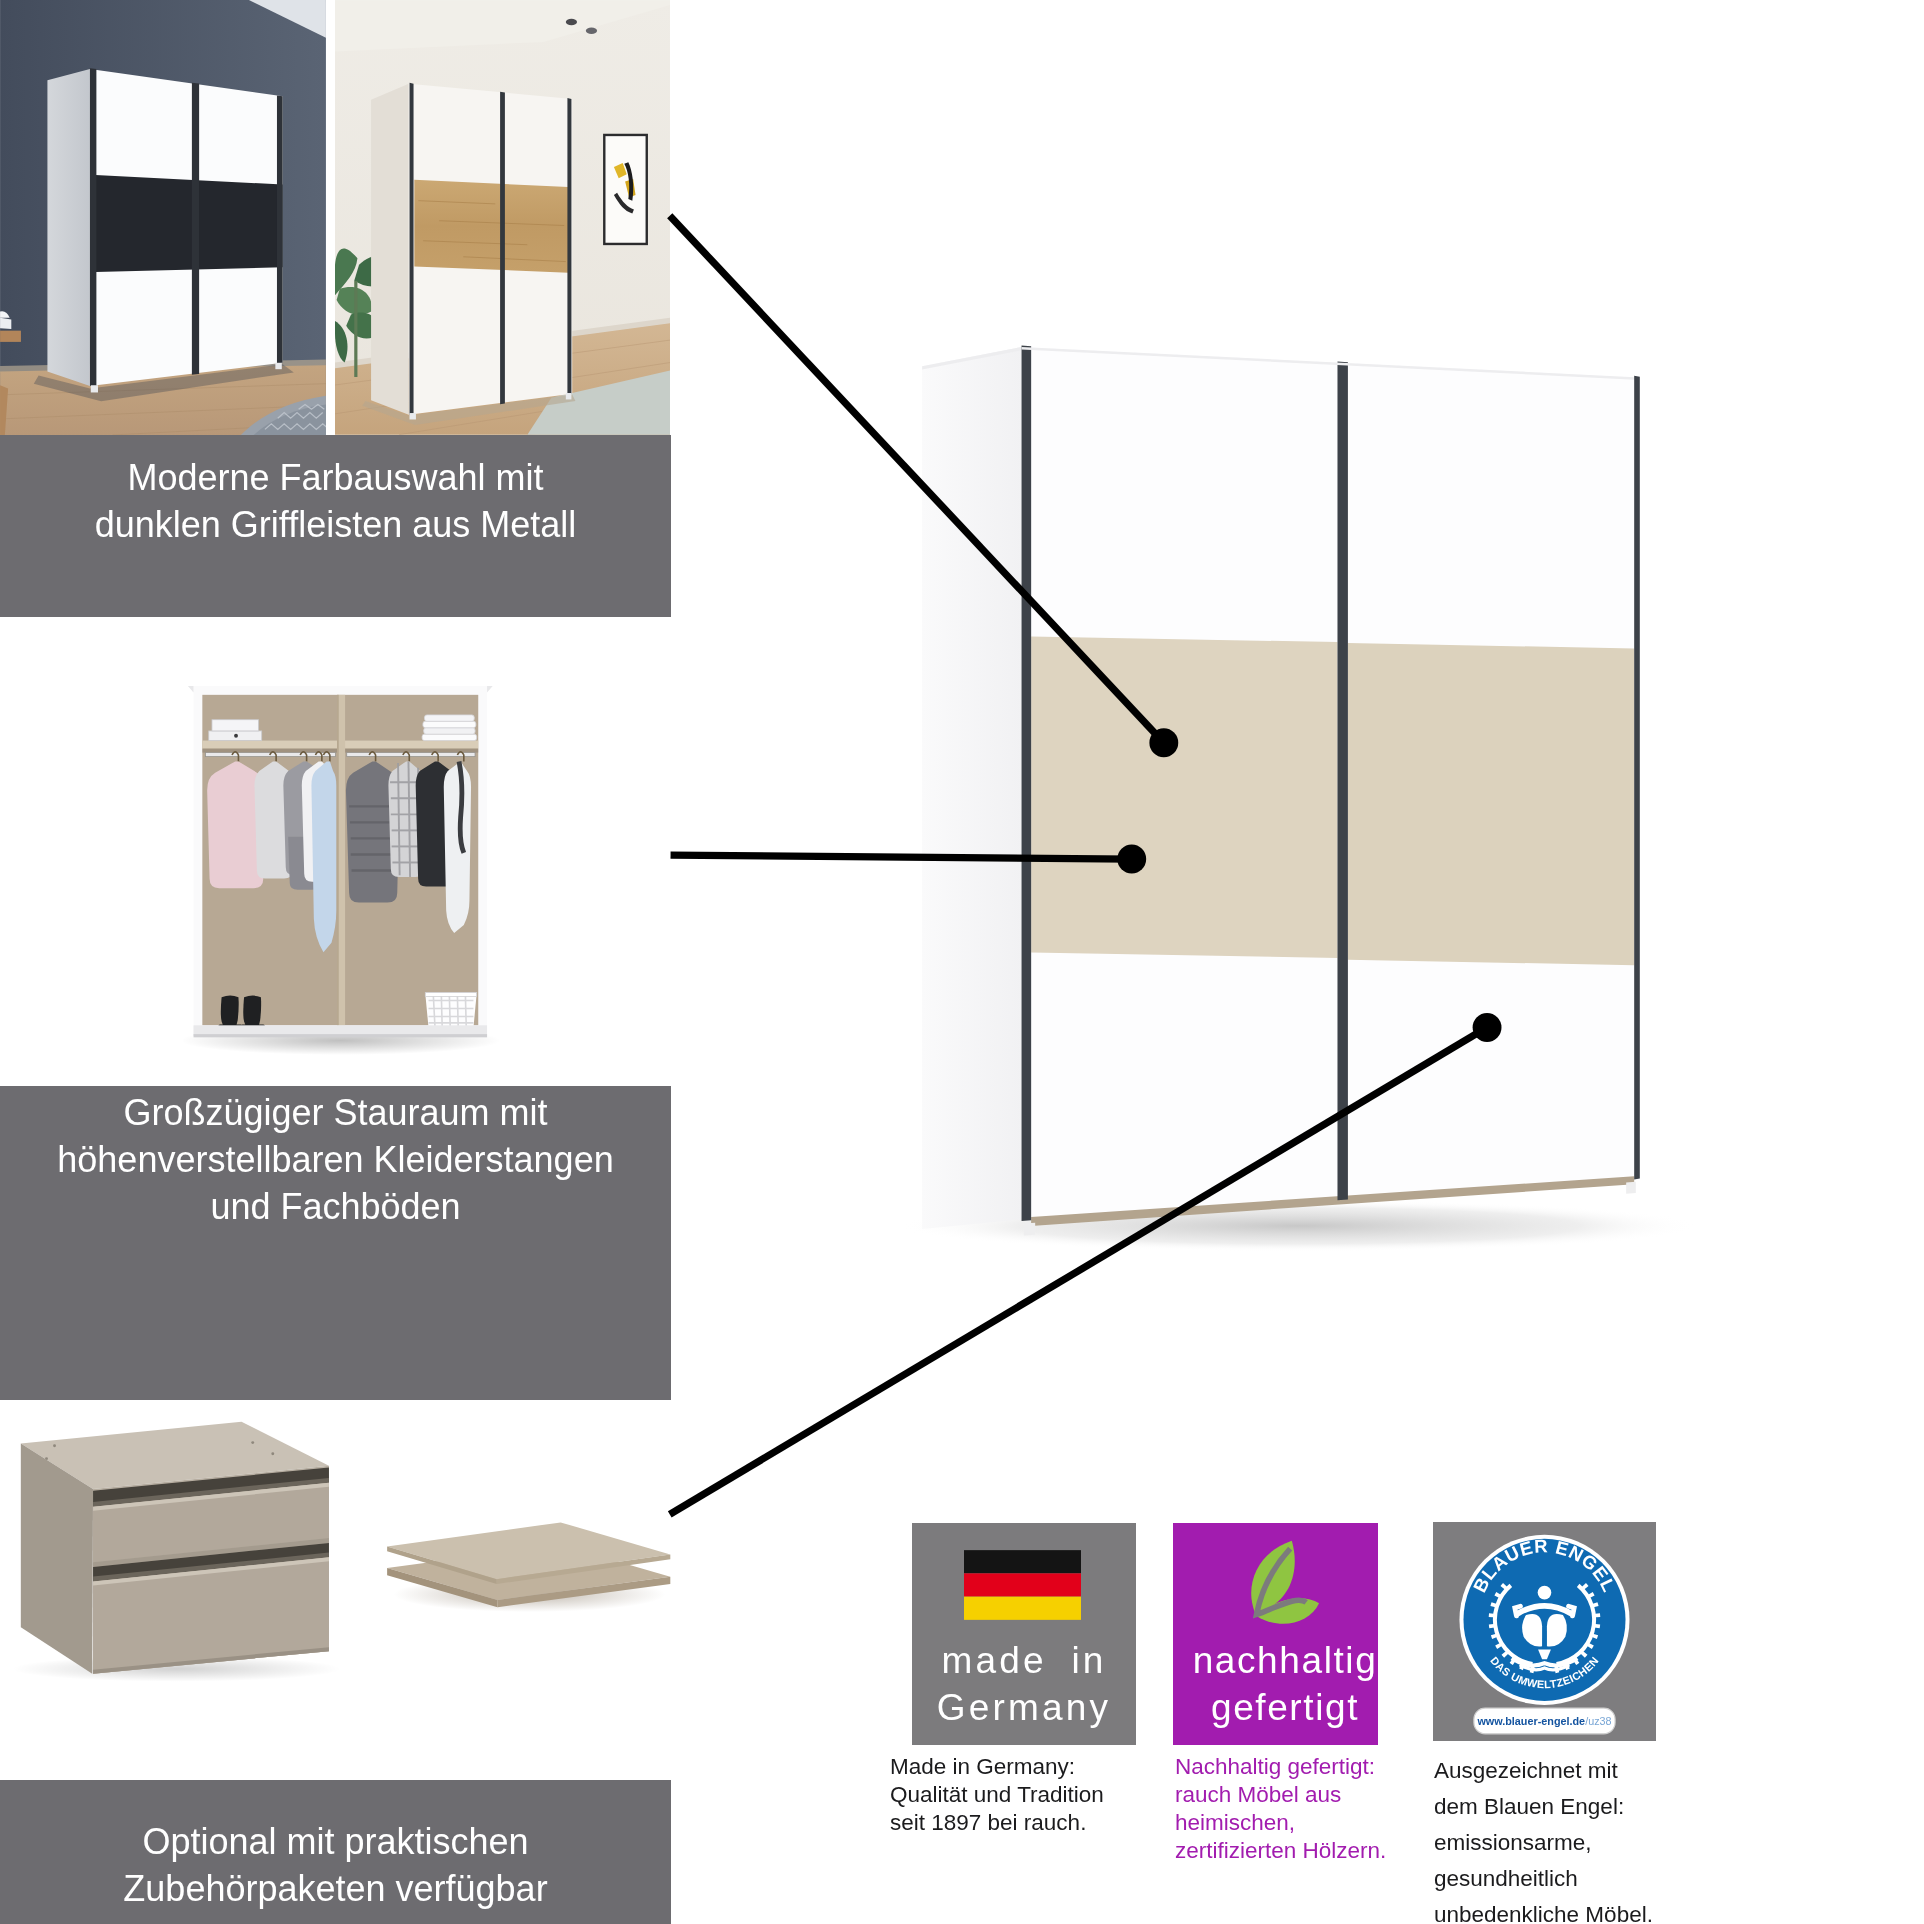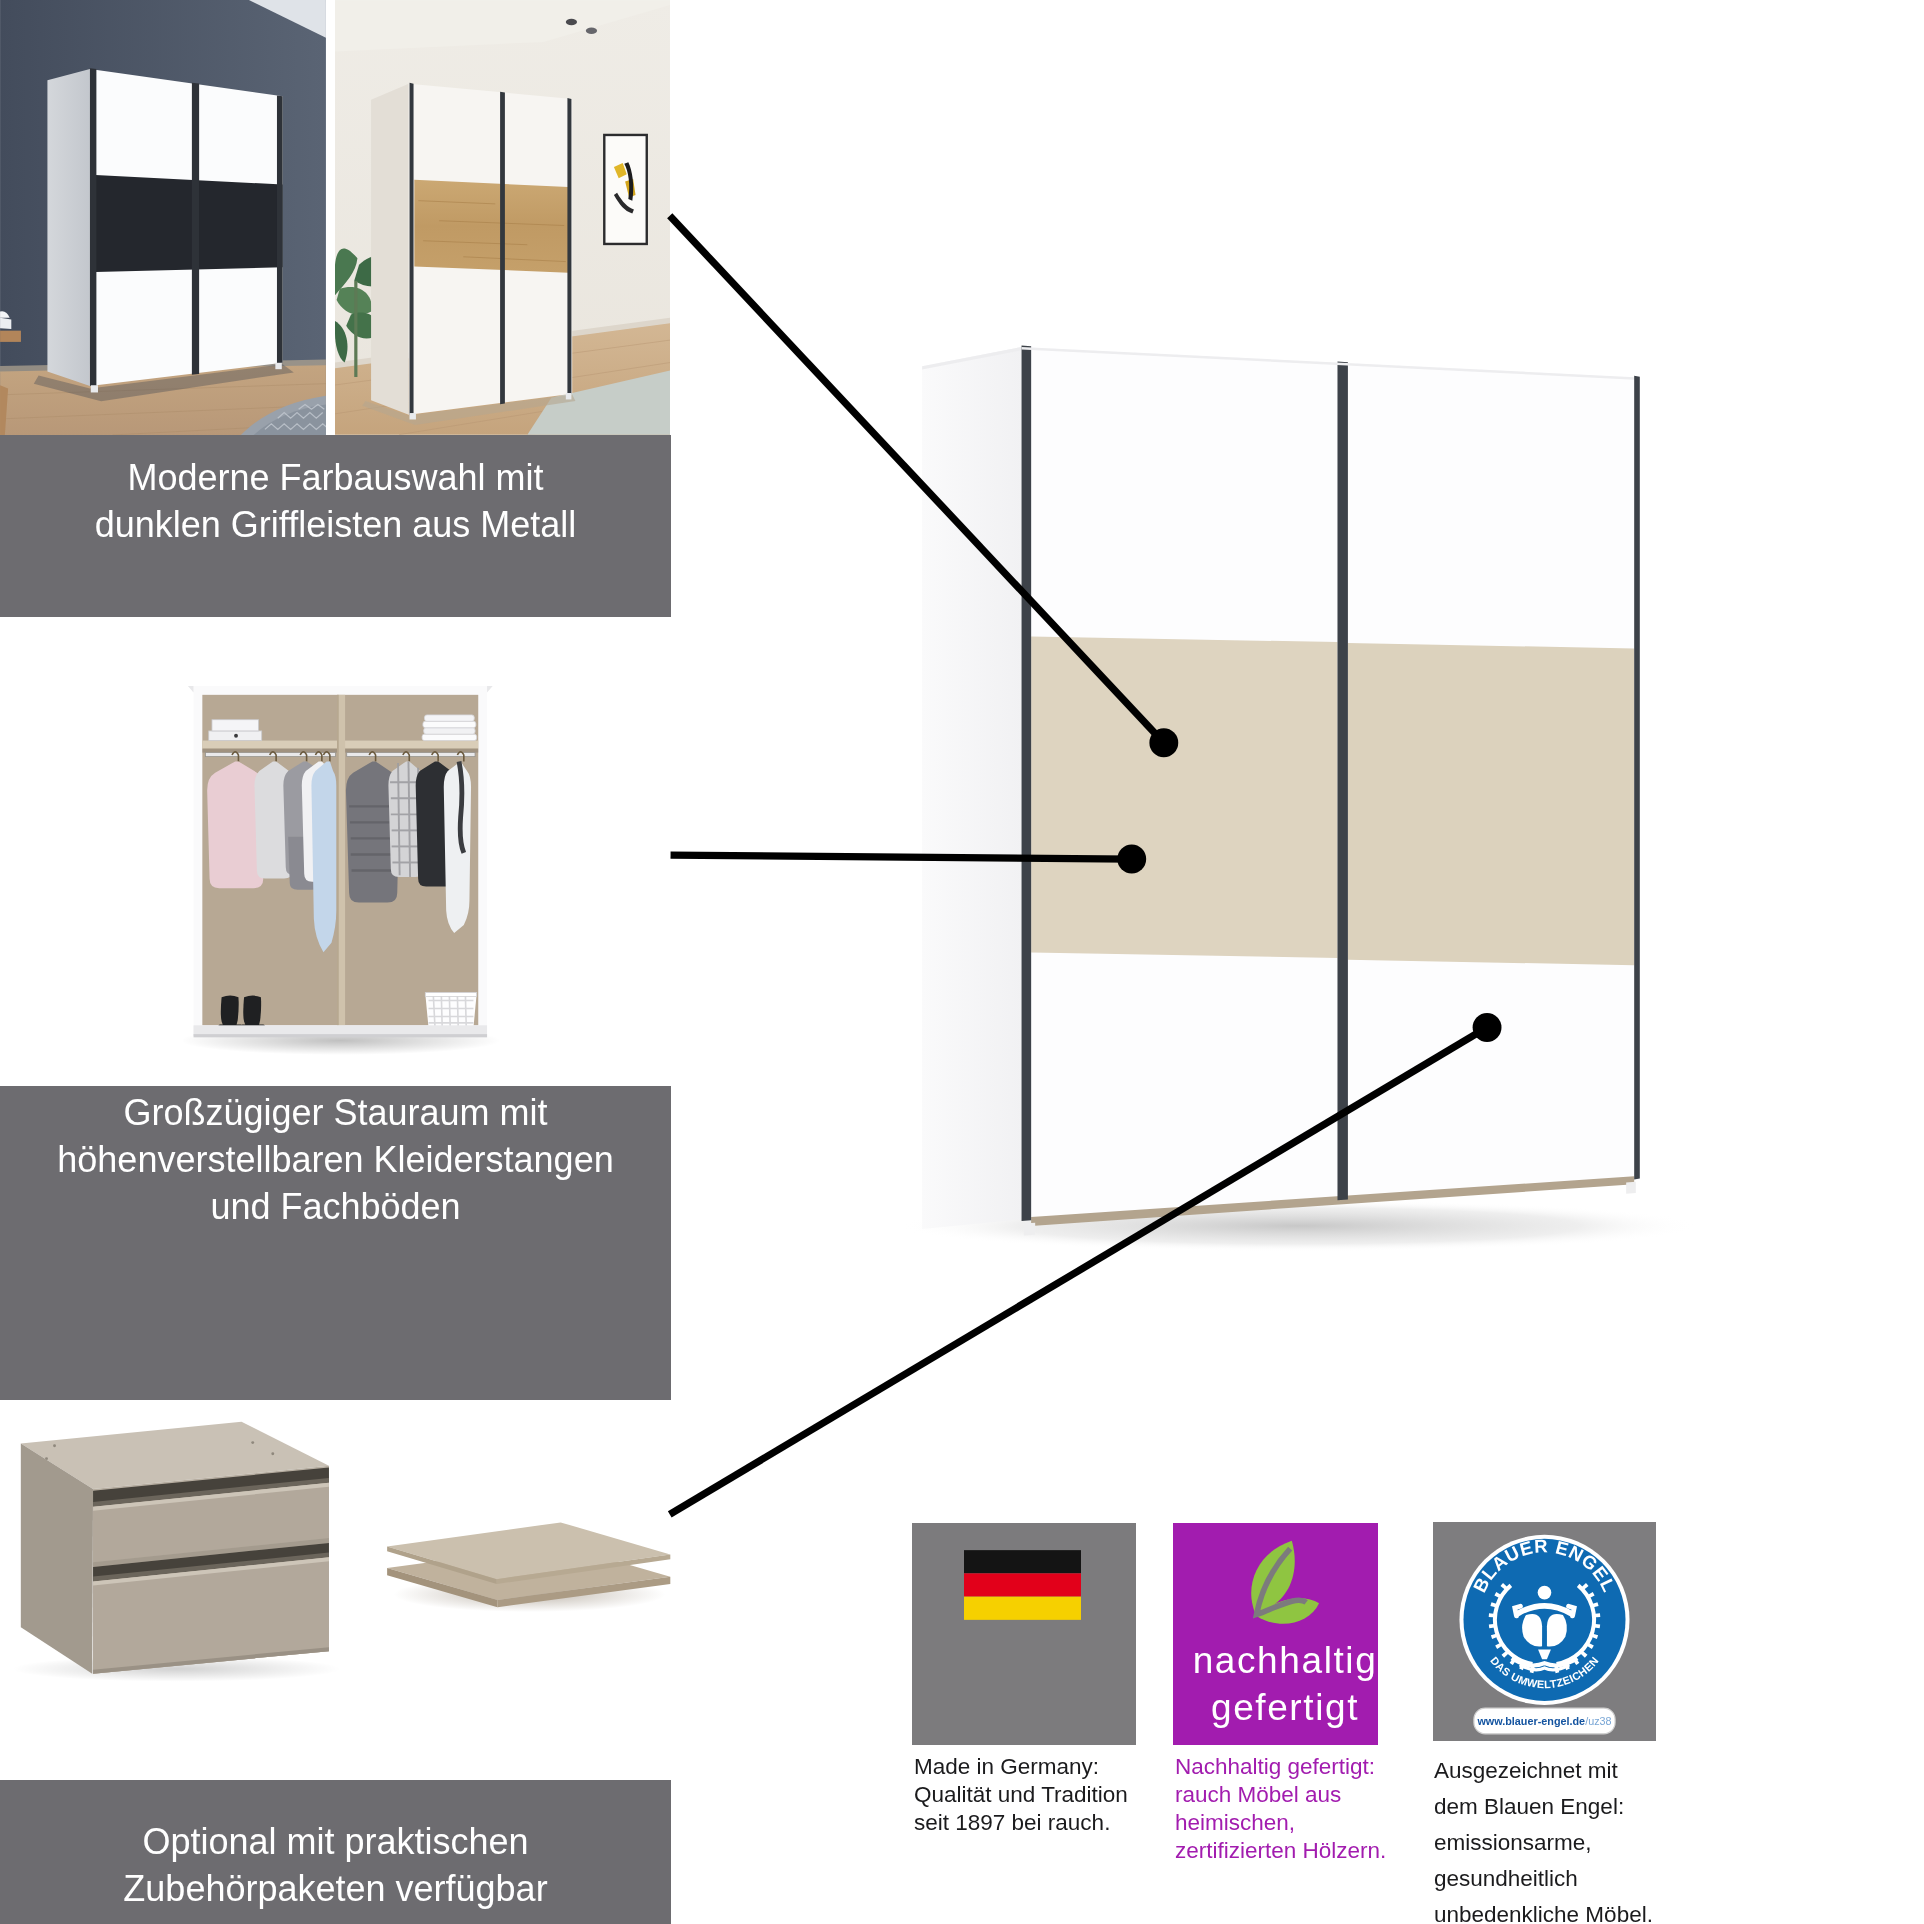--- a/index.html
+++ b/index.html
@@ -368,20 +368,21 @@
 </svg>
 
 <div class="abs" style="left:912px;top:1523px;width:224px;height:222px;background:#7c7b7d;">
 
   <svg class="abs" style="left:52px;top:27px" width="117" height="70" viewBox="0 0 146 87">
     <rect x="0" y="0" width="146" height="29" fill="#141414"></rect>
     <rect x="0" y="29" width="146" height="29" fill="#e2001a"></rect>
     <rect x="0" y="58" width="146" height="29" fill="#f6d000"></rect>
   </svg>
 
+  <div class="abs" style="left:0;top:114px;width:224px;text-align:center;color:#ffffff;font-size:37px;line-height:47px;letter-spacing:3.2px;word-spacing:11.2px;">made in<br>Germany</div>
 </div>
 
 <div class="abs" style="left:1173px;top:1523px;width:205px;height:222px;background:#a21caf;">
 
   <svg class="abs" style="left:0;top:0" width="224" height="222" viewBox="0 0 279 277">
     <path d="M148,22 C106,36 88,76 102,112 C142,104 160,64 148,22 Z" fill="#8fc541"></path>
     <path d="M104,116 C128,94 162,88 182,100 C170,126 132,134 104,116 Z" fill="#8fc541"></path>
     <path d="M146,32 C124,56 110,84 104,114 C128,106 154,90 166,99" stroke="#7c7b7d" stroke-width="7" fill="none"></path>
   </svg>
 
@@ -422,18 +423,18 @@
       <path d="M116,116 Q135,110 136,130 L136,155 Q121,157 113,143 Q108,128 116,116 Z"></path>
       <path d="M162,116 Q143,110 142,130 L142,155 Q157,157 165,143 Q170,128 162,116 Z"></path>
       <path d="M131,159 L147,159 L142,171 L136,171 Z"></path>
     </g>
 
     <rect x="51" y="232" width="176" height="32" rx="14" fill="#ffffff" stroke="#cfcfcf" stroke-width="1.5"></rect>
     <text x="139" y="253" text-anchor="middle" font-size="13.5" font-weight="bold" fill="#1454a0">www.blauer-engel.de<tspan fill="#7aa7d6" font-weight="normal">/uz38</tspan></text>
   </svg>
 </div>
 
-<div class="abs" style="left:914px;top:1753px;font-size:22.5px;line-height:28px;color:#1b1b1d;">Made in Germany:<br>Qualität und Tradition<br>seit 1897 bei rauch.</div>
+<div class="abs" style="left:890px;top:1753px;font-size:22.5px;line-height:28px;color:#1b1b1d;">Made in Germany:<br>Qualität und Tradition<br>seit 1897 bei rauch.</div>
 
 <div class="abs" style="left:1175px;top:1753px;font-size:22.5px;line-height:28px;color:#a21caf;">Nachhaltig gefertigt:<br>rauch Möbel aus<br>heimischen,<br>zertifizierten Hölzern.</div>
 
 <div class="abs" style="left:1434px;top:1753px;font-size:22.5px;line-height:36px;color:#1b1b1d;">Ausgezeichnet mit<br>dem Blauen Engel:<br>emissionsarme,<br>gesundheitlich<br>unbedenkliche Möbel.</div>
 
 
 </body></html>

